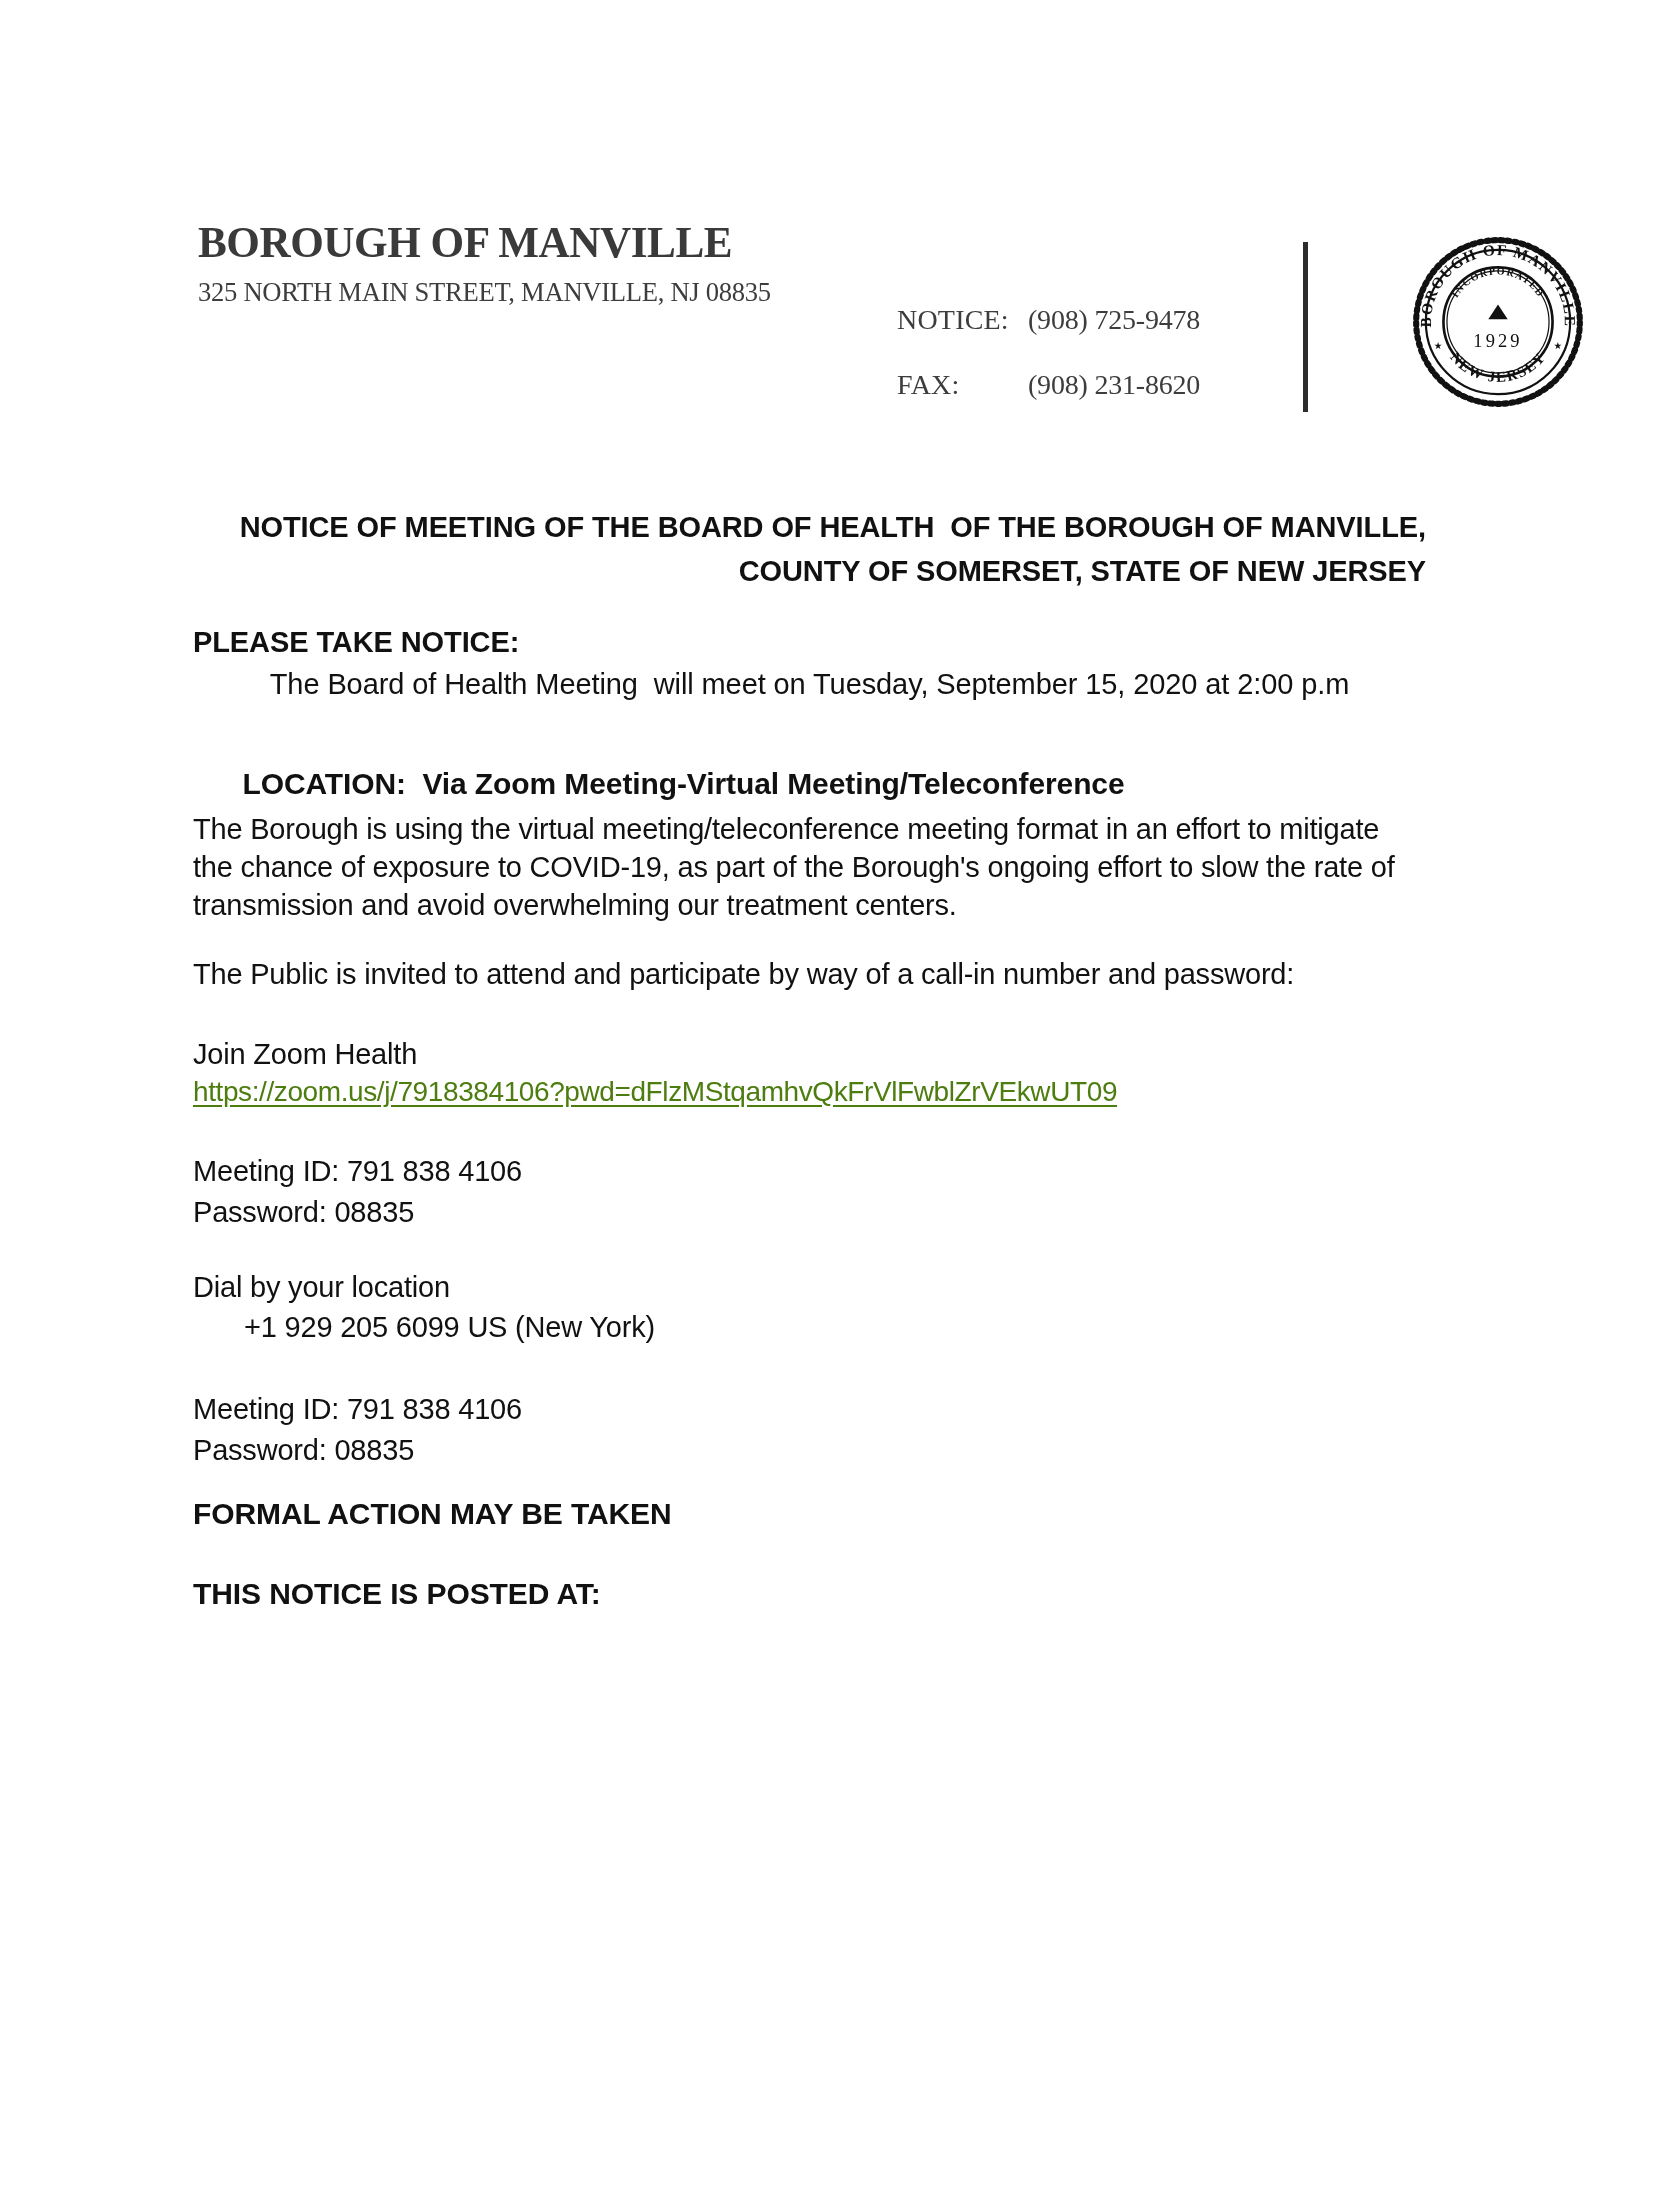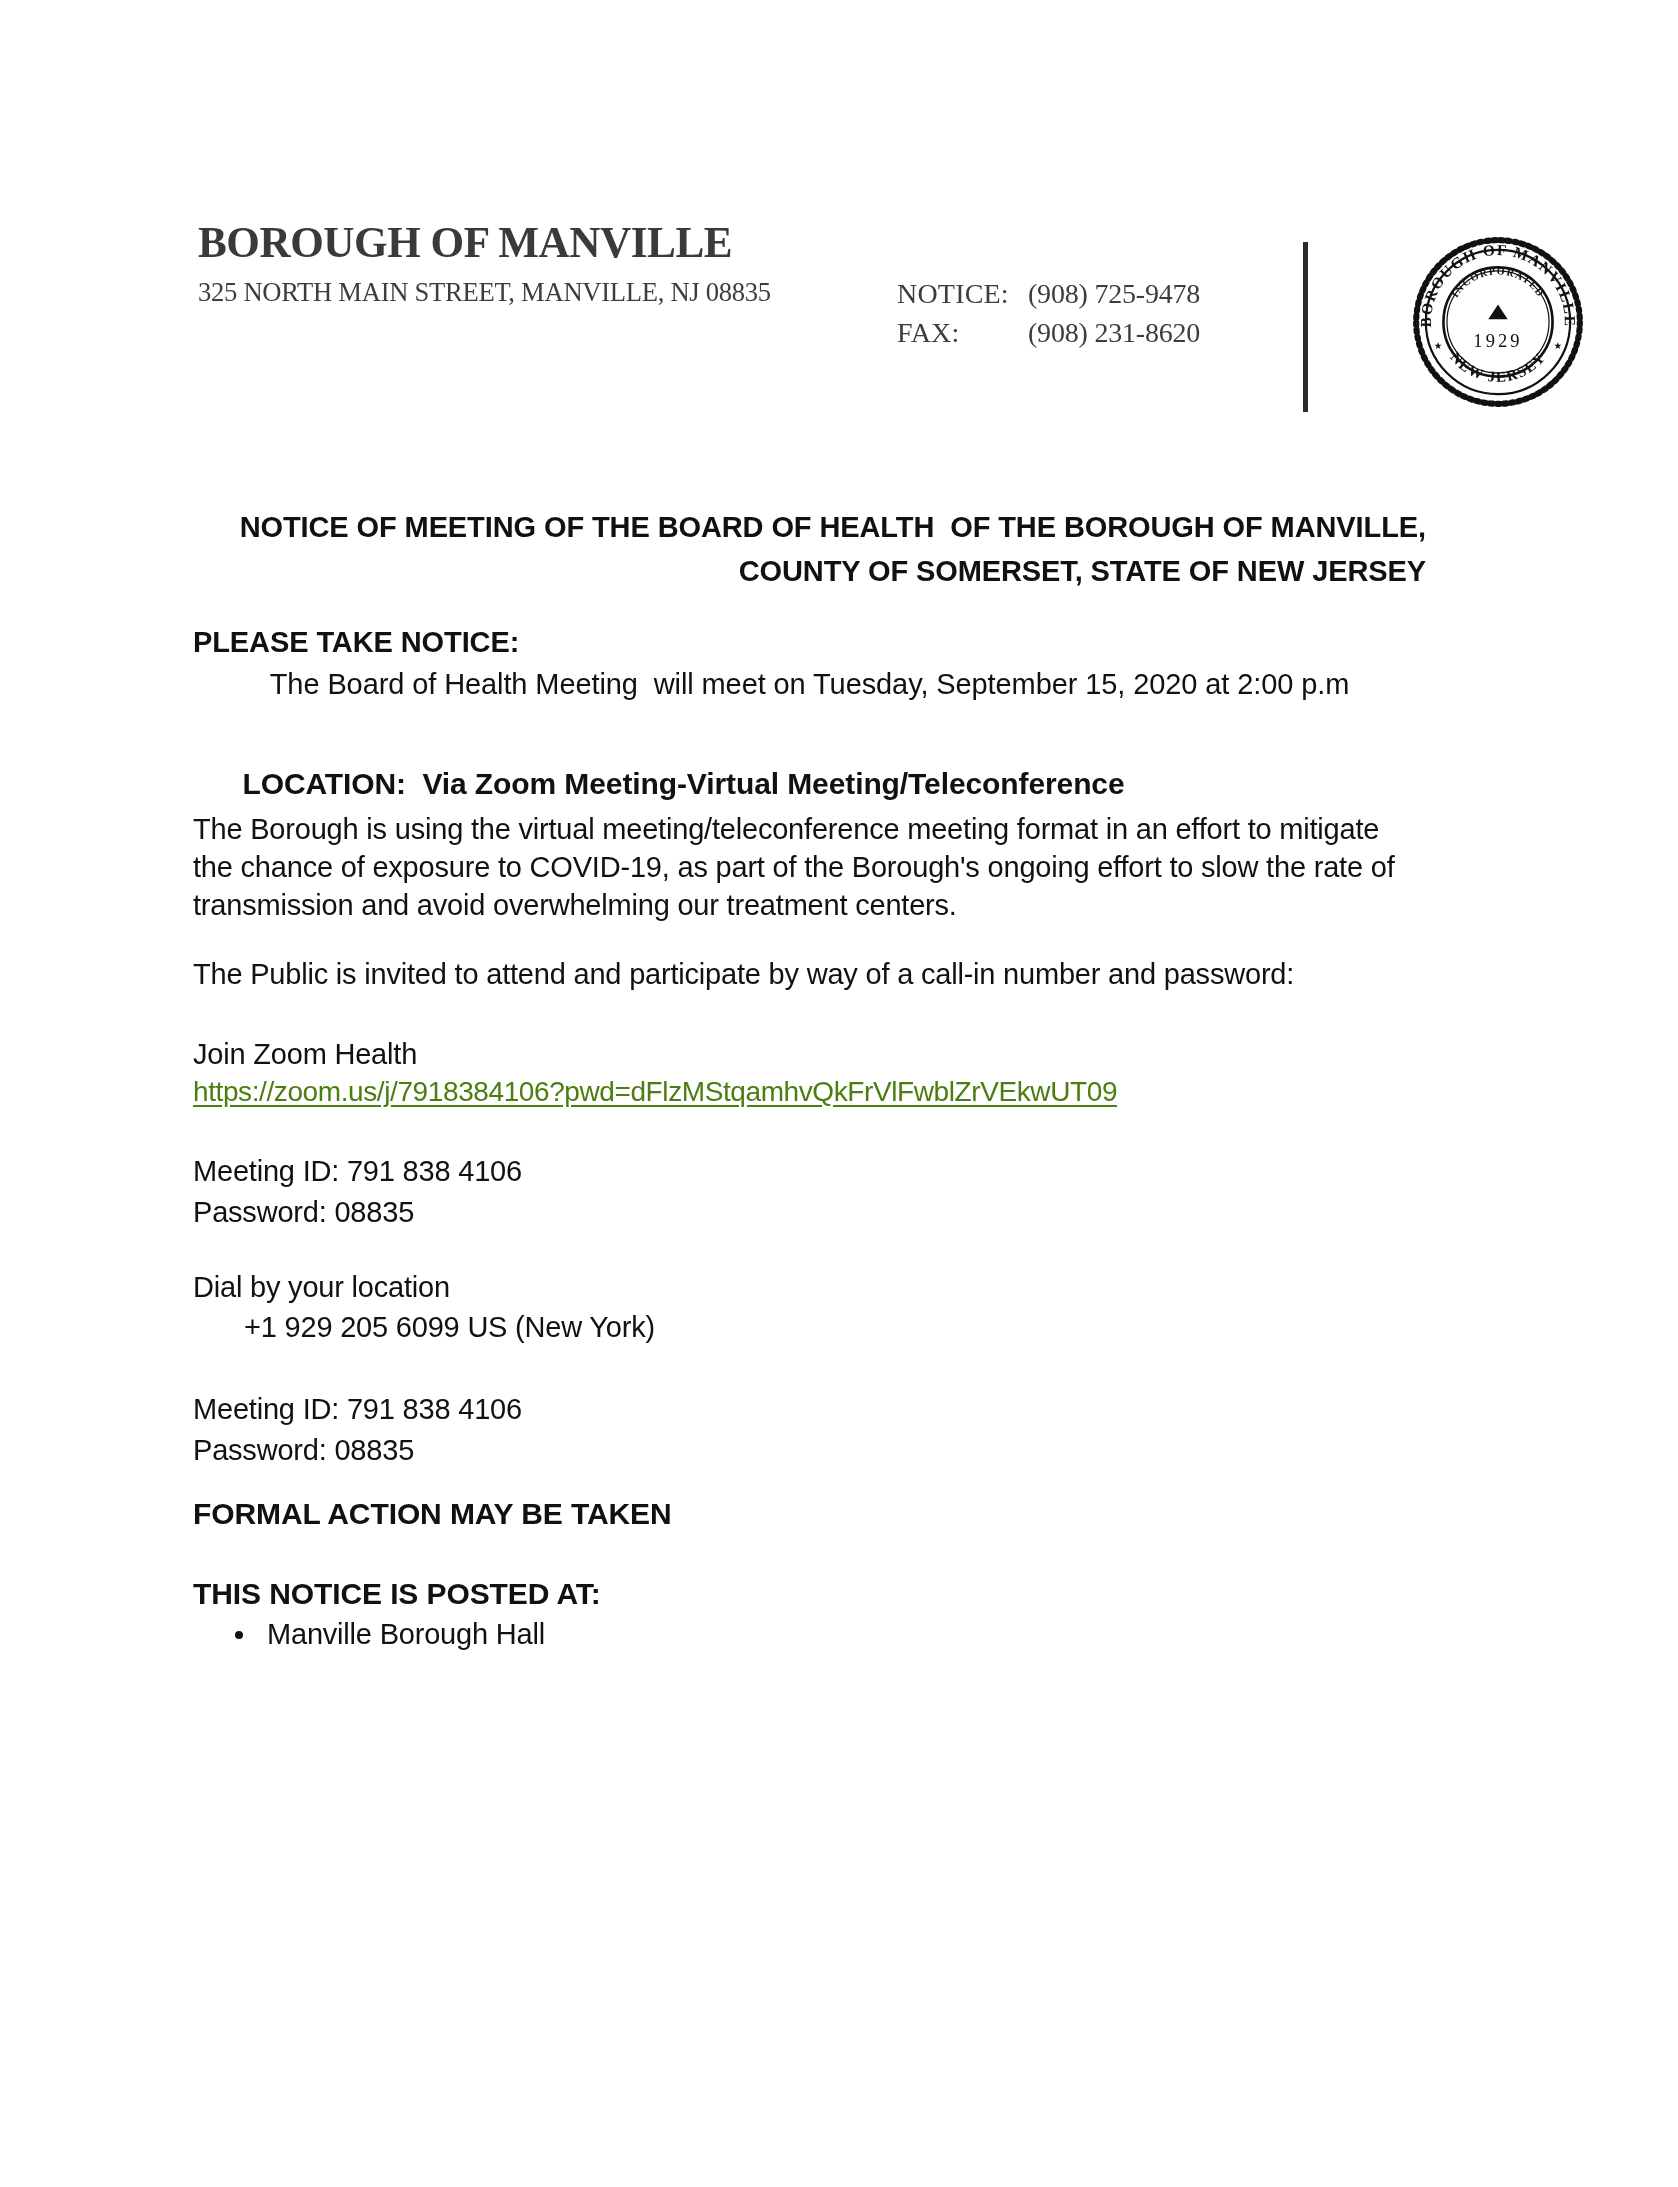--- a/index.html
+++ b/index.html
@@ -68,21 +68,21 @@
     color: #3d3d3d;
     line-height: 39px;
     white-space: nowrap;
   }
   .lh-contact .row { display: block; }
   .lh-contact .lbl {
     display: inline-block;
     width: 131px;
     letter-spacing: 0.2px;
   }
-  .lh-contact .val { display: inline-block; letter-spacing: -0.2px; }
+  .lh-contact .val { display: inline-block; letter-spacing: -0.2px; margin-top: 26px; }
 
   .lh-rule {
     position: absolute;
     left: 1303px;
     top: 242px;
     width: 5px;
     height: 170px;
     background: #2c2c2c;
   }
 
@@ -357,21 +357,17 @@
     <div class="idblock-2">
       <span>Meeting ID: 791 838 4106</span>
       <span>Password: 08835</span>
     </div>
 
     <div class="formal">FORMAL ACTION MAY BE TAKEN</div>
 
     <div class="posted-title">THIS NOTICE IS POSTED AT:</div>
 
     <ul class="posted-list">
-      <li>
-        <span class="dot"></span>
-        <span>Manville Borough Hall</span>
-      </li>
     </ul>
 
   </div>
 </div>
 
 
 </body></html>

